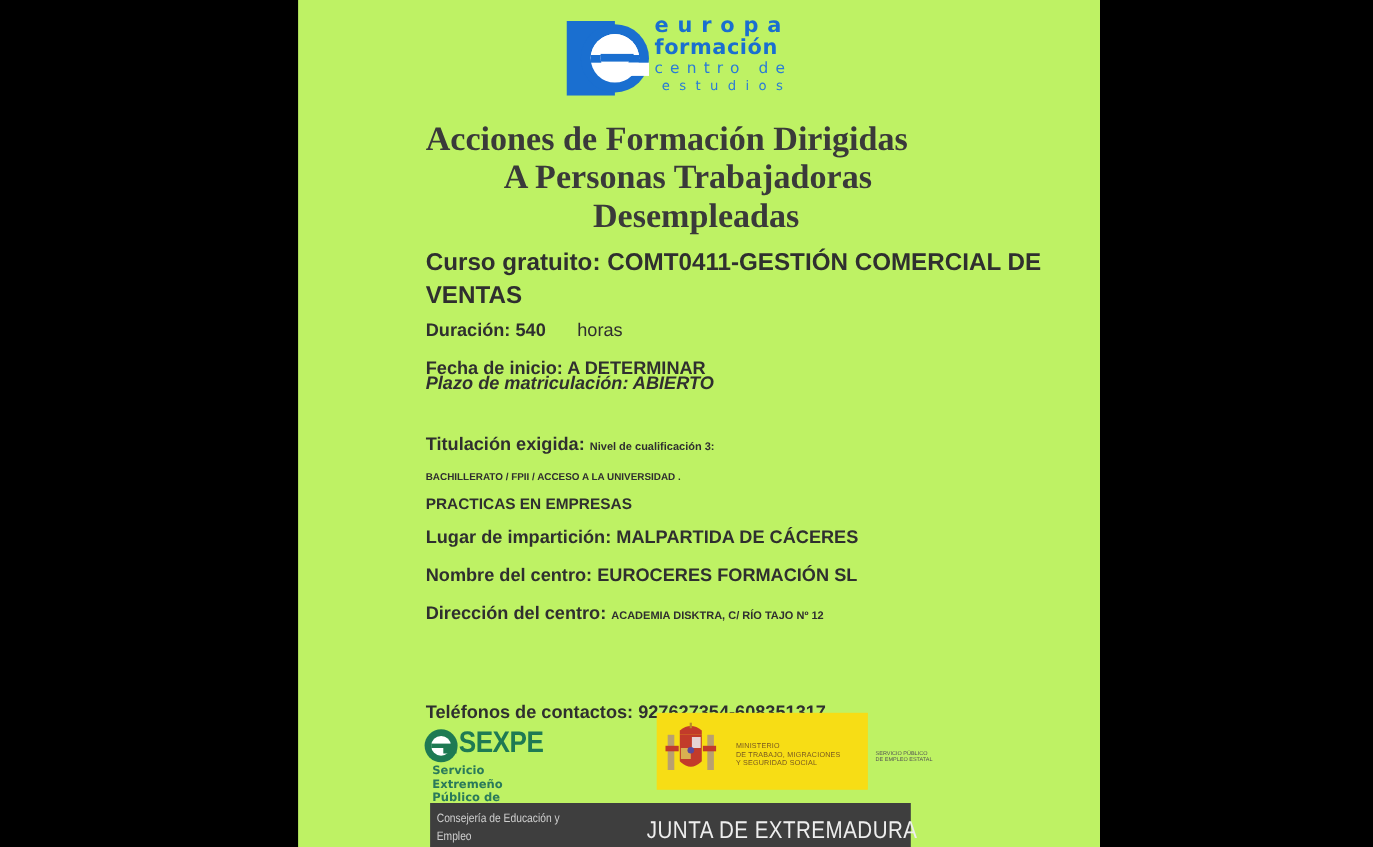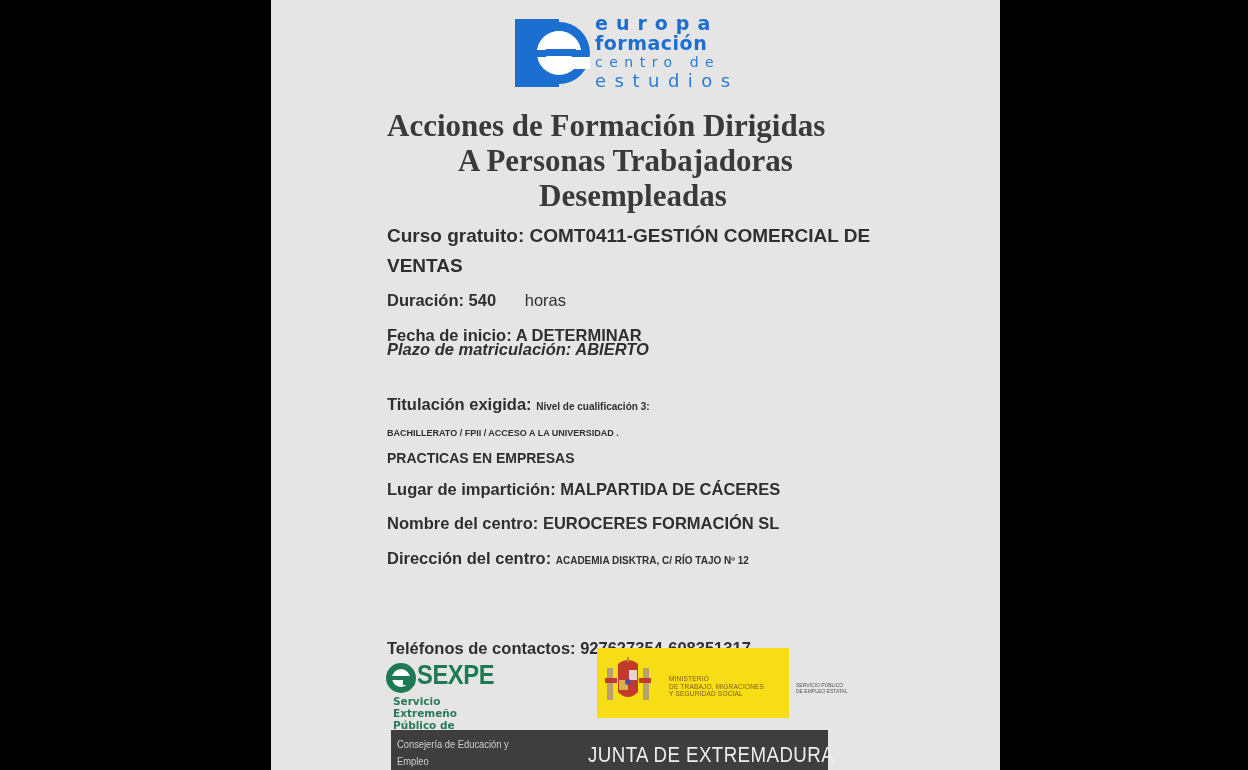--- a/index.html
+++ b/index.html
@@ -5,62 +5,62 @@
     html, body { margin: 0; padding: 0; }
     body {
       width: 1248px; height: 770px; overflow: hidden;
       background: #000000;
       position: relative;
       font-family: "Liberation Sans", sans-serif;
     }
     .page {
       position: absolute; left: 271px; top: 0;
       width: 729px; height: 770px;
-      background: #e5e5e5;
+      background: #bef264;
       overflow: hidden;
     }
     
     .logo {
       position: absolute; left: 244px; top: 17px;
       width: 215px; height: 75px;
     }
     .logo-mark {
       position: absolute; left: 0; top: 2px; width: 75px; height: 68px;
     }
     .logo-text {
       position: absolute; left: 80px; top: -3px;
       color: #1a6fd0;
       font-family: "DejaVu Sans", sans-serif;
       font-weight: bold;
       line-height: 1;
     }
     .logo-text .l1 { font-size: 19px; letter-spacing: 8px; display:block; height: 20px; }
     .logo-text .l2 { font-size: 19px; letter-spacing: 0.5px; display:block; height: 21px; }
     .logo-text .l3 { font-size: 14px; letter-spacing: 6.5px; font-weight: normal; display:block; height: 17px; color:#2a7bd6; }
-    .logo-text .l4 { font-size: 18px; letter-spacing: 8.5px; font-weight: normal; display:block; color:#2a7bd6; }
+    .logo-text .l4 { font-size: 12px; letter-spacing: 8.5px; font-weight: normal; display:block; color:#2a7bd6;text-align:right; }
 
     
     .title {
       position: absolute; left: 100px; top: 108px; width: 520px;
       font-family: "Liberation Serif", serif;
       font-weight: bold; color: #3a3a3a;
       font-size: 31px; line-height: 35px;
     }
     .title .t1 { position:absolute; left: 16px; top: 0; white-space: nowrap; }
     .title .t2 { position:absolute; left: 87px; top: 35px; white-space: nowrap; }
     .title .t3 { position:absolute; left: 168px; top: 70px; white-space: nowrap; }
 
     
     .info {
       position: absolute; left: 116px; color: #2f2f2f;
       font-family: "Liberation Sans", sans-serif;
       font-weight: bold; white-space: nowrap;
     }
     .f17 { font-size: 16.5px; }
-    .f20 { font-size: 19px; }
+    .f20 { font-size: 22px; }
     .normal { font-weight: normal; padding-left: 24px; }
     .small { font-size: 10px; }
     .tiny { font-size: 9px; }
 
     
     .sexpe { position: absolute; left: 114px; top: 660px; width: 120px; height: 60px; }
     .sexpe-mark { position:absolute; left:0; top:2px; width:32px; height:32px; }
     .sexpe-title {
       position:absolute; left: 32px; top: 0; color: #1e7a53;
       font-family: "Liberation Sans", sans-serif; font-weight: bold;

